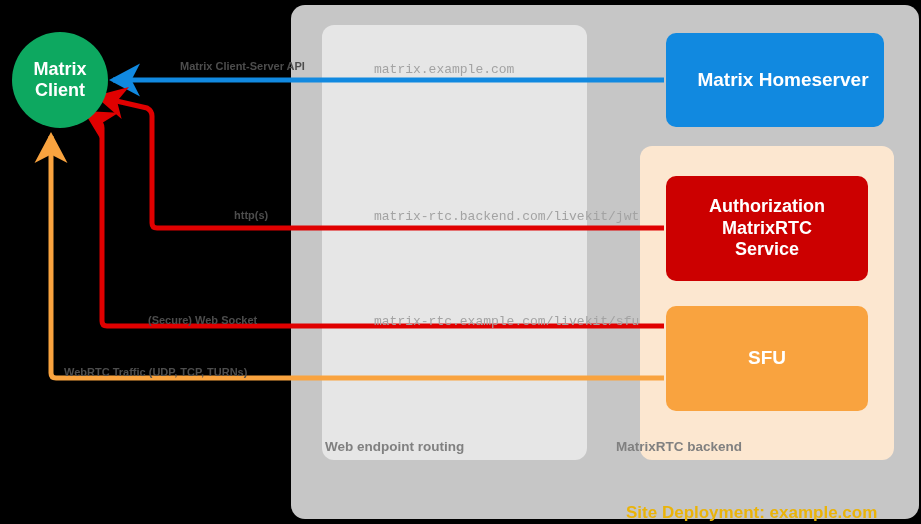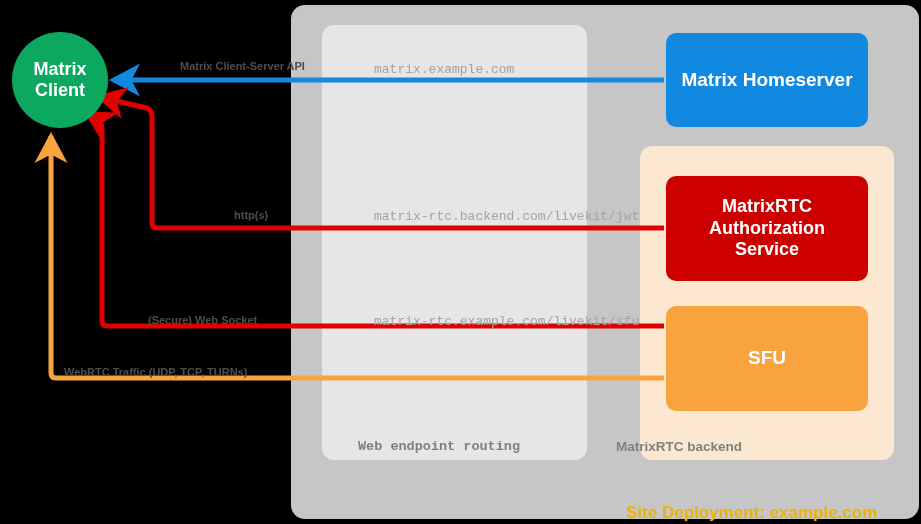--- a/index.html
+++ b/index.html
@@ -83,20 +83,21 @@
     font-weight: bold;
     line-height: 1.2;
   }
   .node-homeserver {
     left: 666px;
     top: 33px;
     width: 202px;
     height: 94px;
     background: #1189e0;
     font-size: 19px;
+    padding-left: 16px;
   }
   .node-auth {
     left: 666px;
     top: 176px;
     width: 202px;
     height: 105px;
     background: #cc0000;
     font-size: 18px;
   }
   .node-sfu {
@@ -109,21 +110,21 @@
   }
 
   
   .caption {
     position: absolute;
     font-size: 13.5px;
     font-weight: bold;
     color: #808080;
     white-space: nowrap;
   }
-  .caption-web { left: 358px; top: 439px; font-family: Liberation Mono, monospace; }
+  .caption-web { left: 325px; top: 439px; }
   .caption-rtc { left: 616px; top: 439px; }
   .caption-site {
     position: absolute;
     left: 626px;
     top: 503px;
     font-size: 17px;
     font-weight: bold;
     color: #eab308;
     white-space: nowrap;
   }
@@ -180,22 +181,22 @@
     <span>Matrix</span>
     <span>Client</span>
   </div>
 
   <div class="node-box node-homeserver">
     <span>Matrix Homeserver</span>
   </div>
 
   <div class="node-box node-auth">
     <div>
+      <div>Authorization</div>
       <div>MatrixRTC</div>
-      <div>Authorization</div>
       <div>Service</div>
     </div>
   </div>
 
   <div class="node-box node-sfu">
     <span>SFU</span>
   </div>
 
   <div class="edge-label" style="left:133px; top:60px;margin-left:47px;">Matrix Client-Server API</div>
   <div class="url-label" style="left:334px; top:62px;">matrix.example.com</div>

